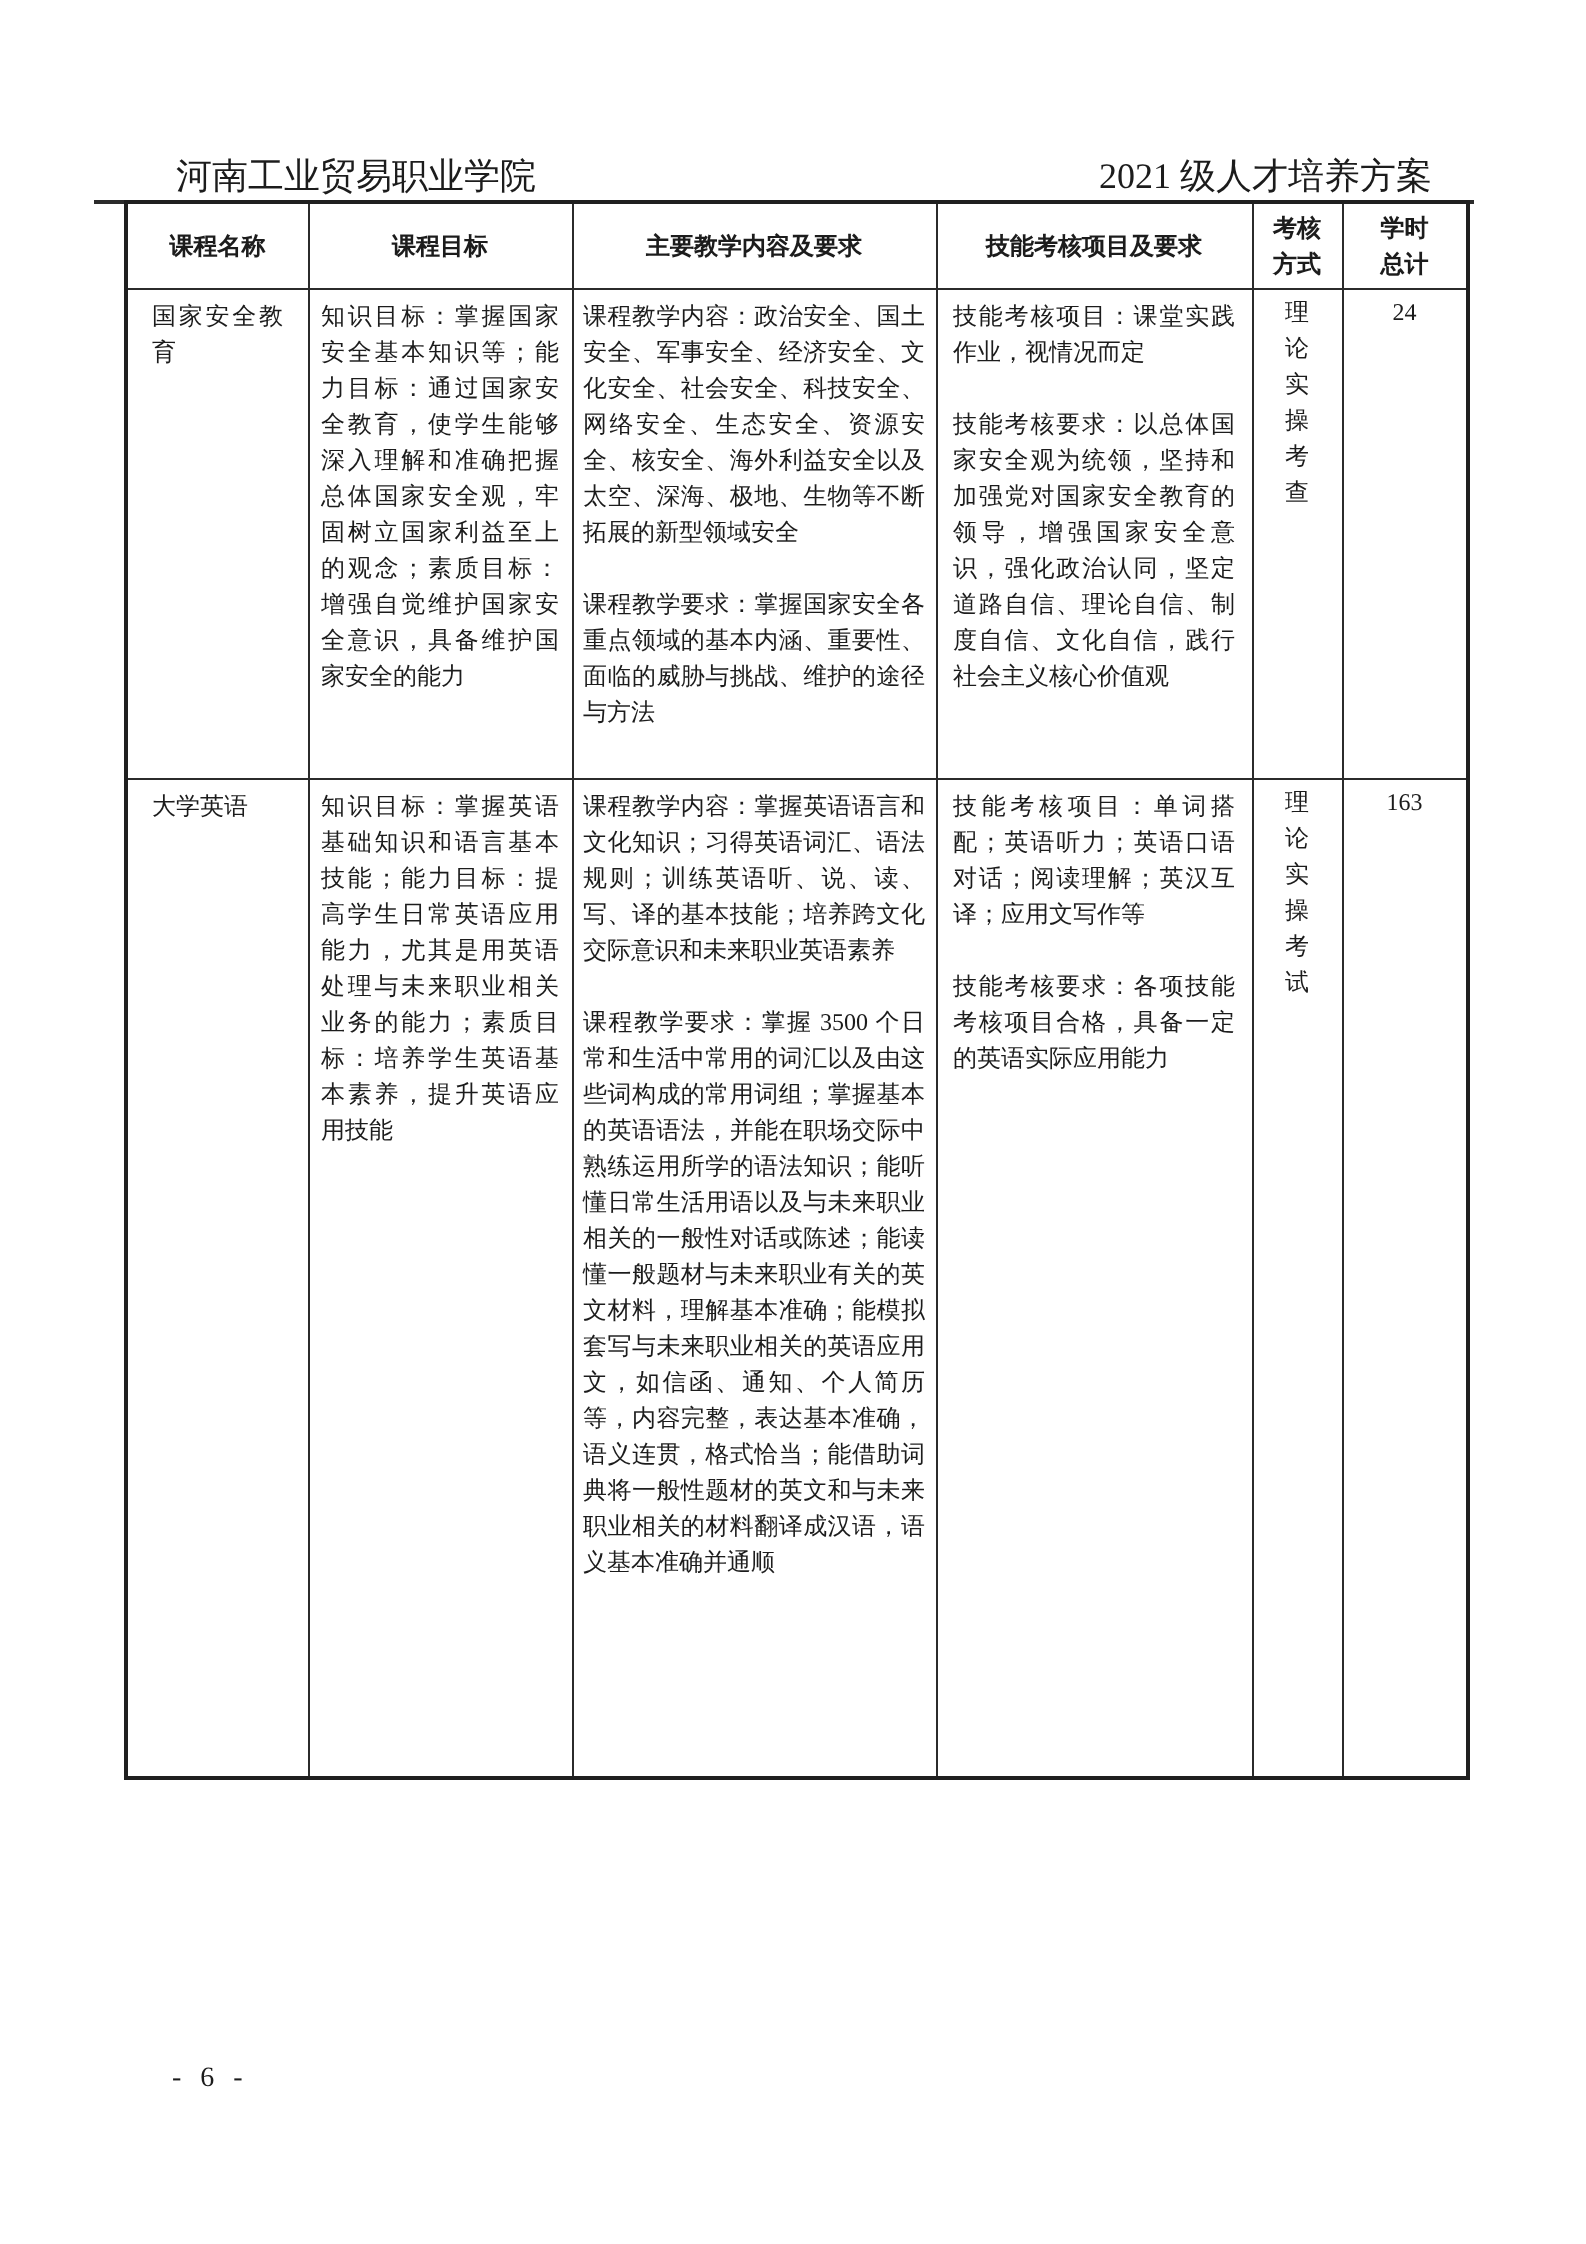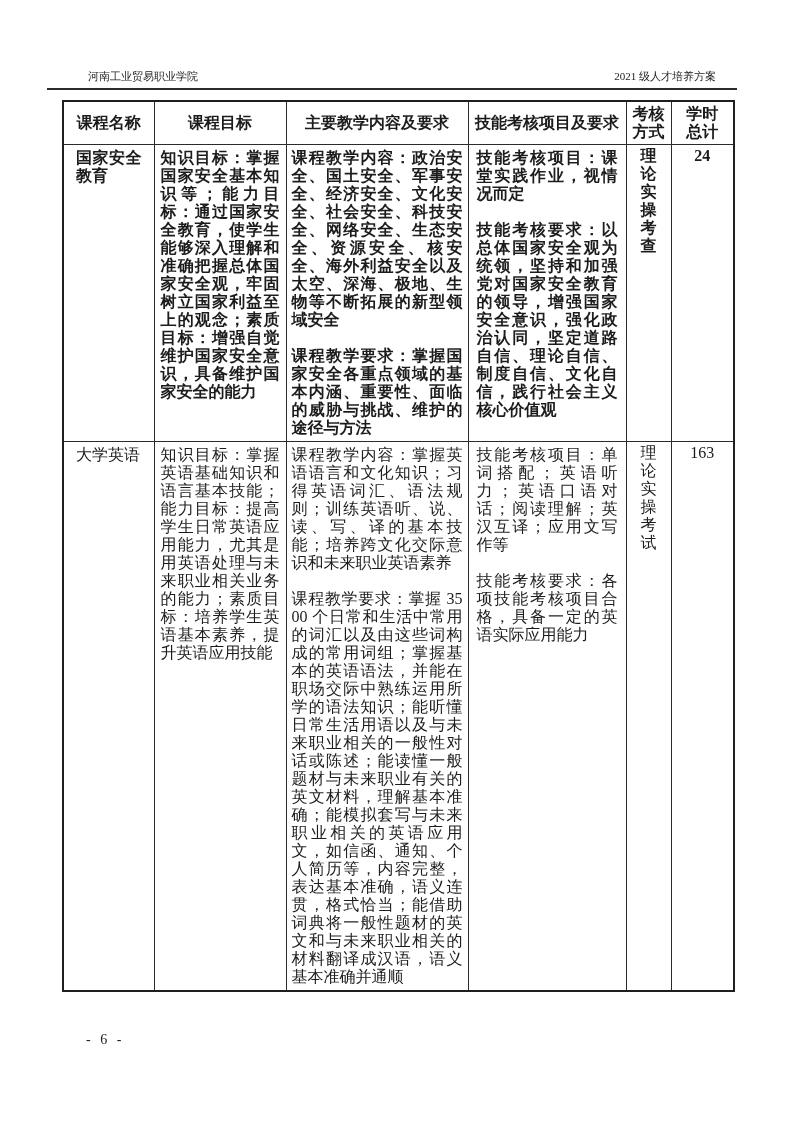--- a/index.html
+++ b/index.html
@@ -13,43 +13,43 @@
     height: 1122px;
     font-family: "Liberation Serif", "DejaVu Serif", serif;
     color: #1c1c1c;
     overflow: hidden;
   }
 
   
   .page-header {
     position: absolute;
     left: 47px;
-    top: 68px;
+    top: 80px;
     width: 690px;
     border-bottom: 2px solid #2b2b2b;
     padding-bottom: 4px;
     display: flex;
     justify-content: space-between;
     align-items: flex-end;
-    font-size: 11px;
+    font-size: 18px;
     line-height: 16px;
   }
   .page-header .hdr-left  { margin-left: 41px; }
   .page-header .hdr-right { margin-right: 21px; }
 
   
   table.doc-table {
     position: absolute;
     left: 62px;
     top: 100px;
     width: 671px;
     border-collapse: collapse;
     table-layout: fixed;
     border: 2px solid #1f1f1f;
-    font-size: 16px;
+    font-size: 12px;
   }
   table.doc-table th,
   table.doc-table td {
     border: 1px solid #2b2b2b;
     line-height: 18px;
     vertical-align: top;
     word-break: break-all;
     overflow: hidden;
   }
   table.doc-table thead th {
@@ -64,21 +64,21 @@
   
   td.c1 { padding: 4px 12px; text-align: justify; vertical-align: middle; }
   td.c2 { padding: 4px 6px;  text-align: justify; white-space: pre-line; }
   td.c3 { padding: 4px 5px;  text-align: justify; white-space: pre-line; }
   td.c4 { padding: 4px 8px;  text-align: justify; white-space: pre-line; }
   td.c5 { padding: 2px 14px;  text-align: center;  vertical-align: middle; white-space: pre-line; }
   td.c6 { padding: 2px 18px;  text-align: center;  vertical-align: middle; }
   td.vmid { vertical-align: middle; }
 
   tr.row-1 td { height: 147px; }
-  tr.row-2 td { height: 236px; font-weight: bold; }
+  tr.row-2 td { height: 236px; }
   tr.row-3 td { height: 490px; }
 
   
   .page-footer {
     position: absolute;
     left: 86px;
     top: 1032px;
     font-size: 14px;
     letter-spacing: 3px;
   }

